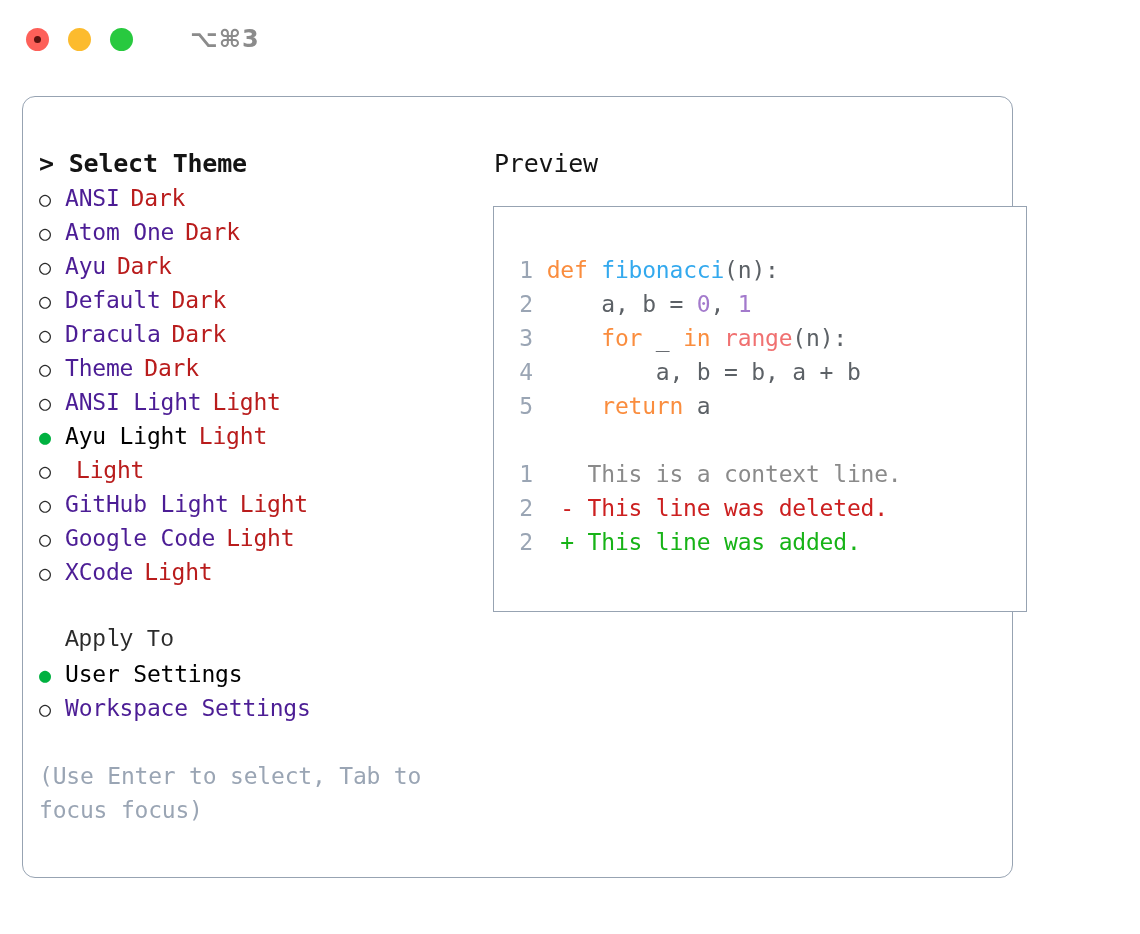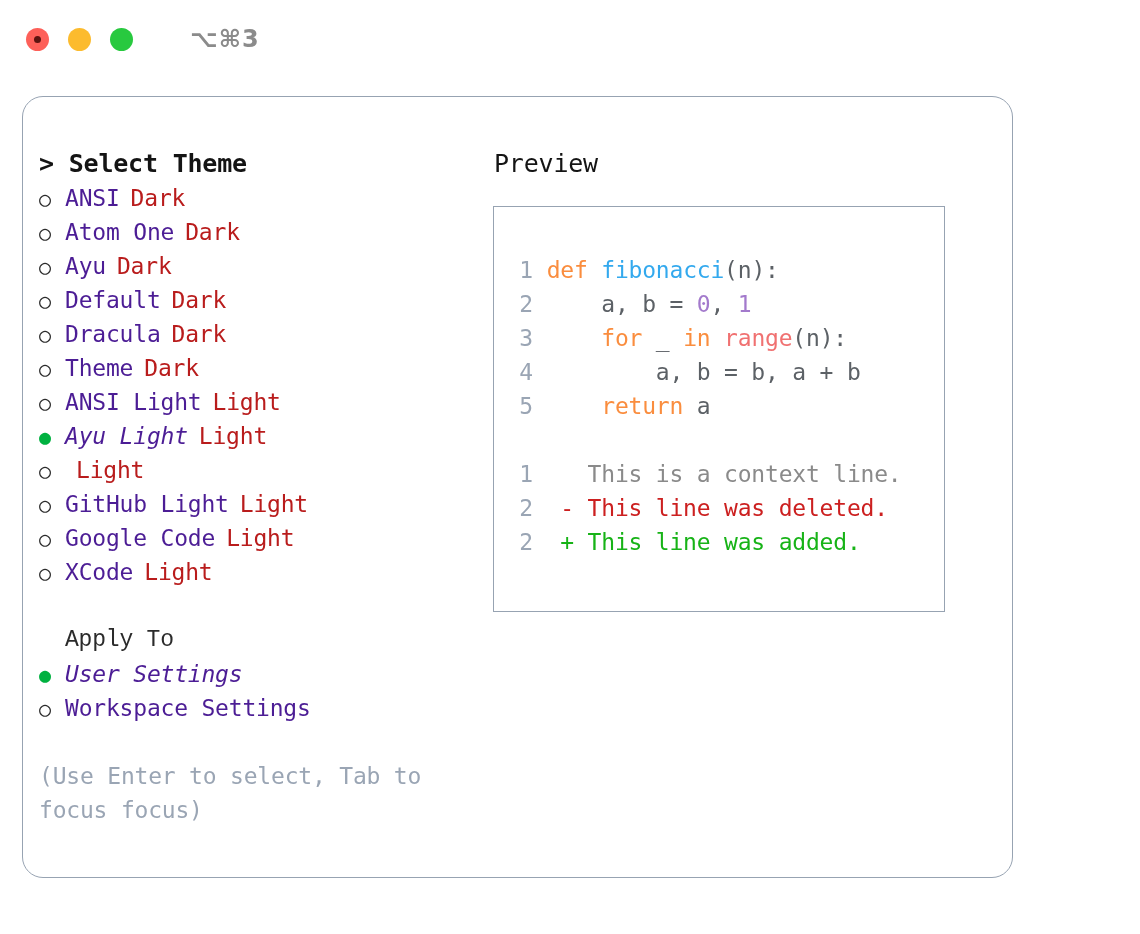--- a/index.html
+++ b/index.html
@@ -72,21 +72,21 @@
   }
 
   
   #panel {
     position: absolute;
     left: 22px;
     top: 96px;
     width: 991px;
     height: 782px;
     border: 1.6px solid #97a3b2;
-    border-radius: 21px;
+    border-radius: 13px;
     box-sizing: border-box;
     background: #ffffff;
   }
 
   #panel-inner {
     position: absolute;
     left: 0; top: 0;
     width: 100%; height: 100%;
     display: flex;
   }
@@ -119,21 +119,21 @@
   }
   .bullet {
     width: 26px;
     flex: none;
     font-size: 20px;
     color: #2b2b2b;
     line-height: 34px;
   }
   .bullet.filled { color: #00b140; }
   .opt-label { color: #4c1d95; }
-  .opt-row.selected .opt-label { color: #4c1d95; font-style: italic; }
+  .opt-row.selected .opt-label { color: #000000; }
   .opt-tag {
     color: #b91c1c;
     padding-left: 11px;
   }
 
   .apply-title {
     font-size: 23px;
     color: #2b2b2b;
     line-height: 34px;
     padding-left: 26px;
@@ -162,21 +162,21 @@
   #preview-title {
     font-size: 25px;
     font-weight: 400;
     color: #141414;
     line-height: 34px;
     margin-left: 1px;
     letter-spacing: -0.2px;
   }
   #preview-box {
     margin-top: 25px;
-    width: 452px;
+    width: 534px;
     height: 406px;
     border: 1.6px solid #97a3b2;
     box-sizing: border-box;
     background: #ffffff;
     padding: 46px 0 0 13px;
   }
   .code-line {
     font-size: 23px;
     line-height: 34px;
     height: 34px;

